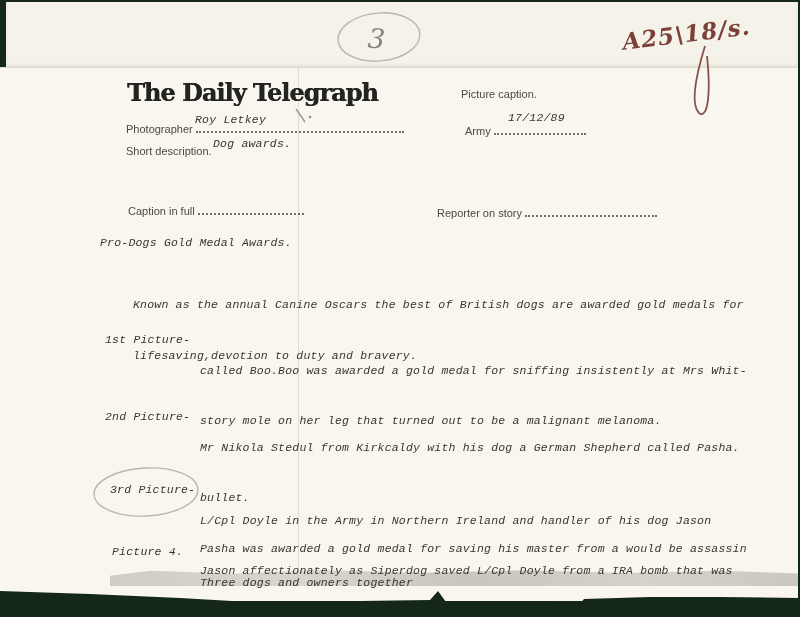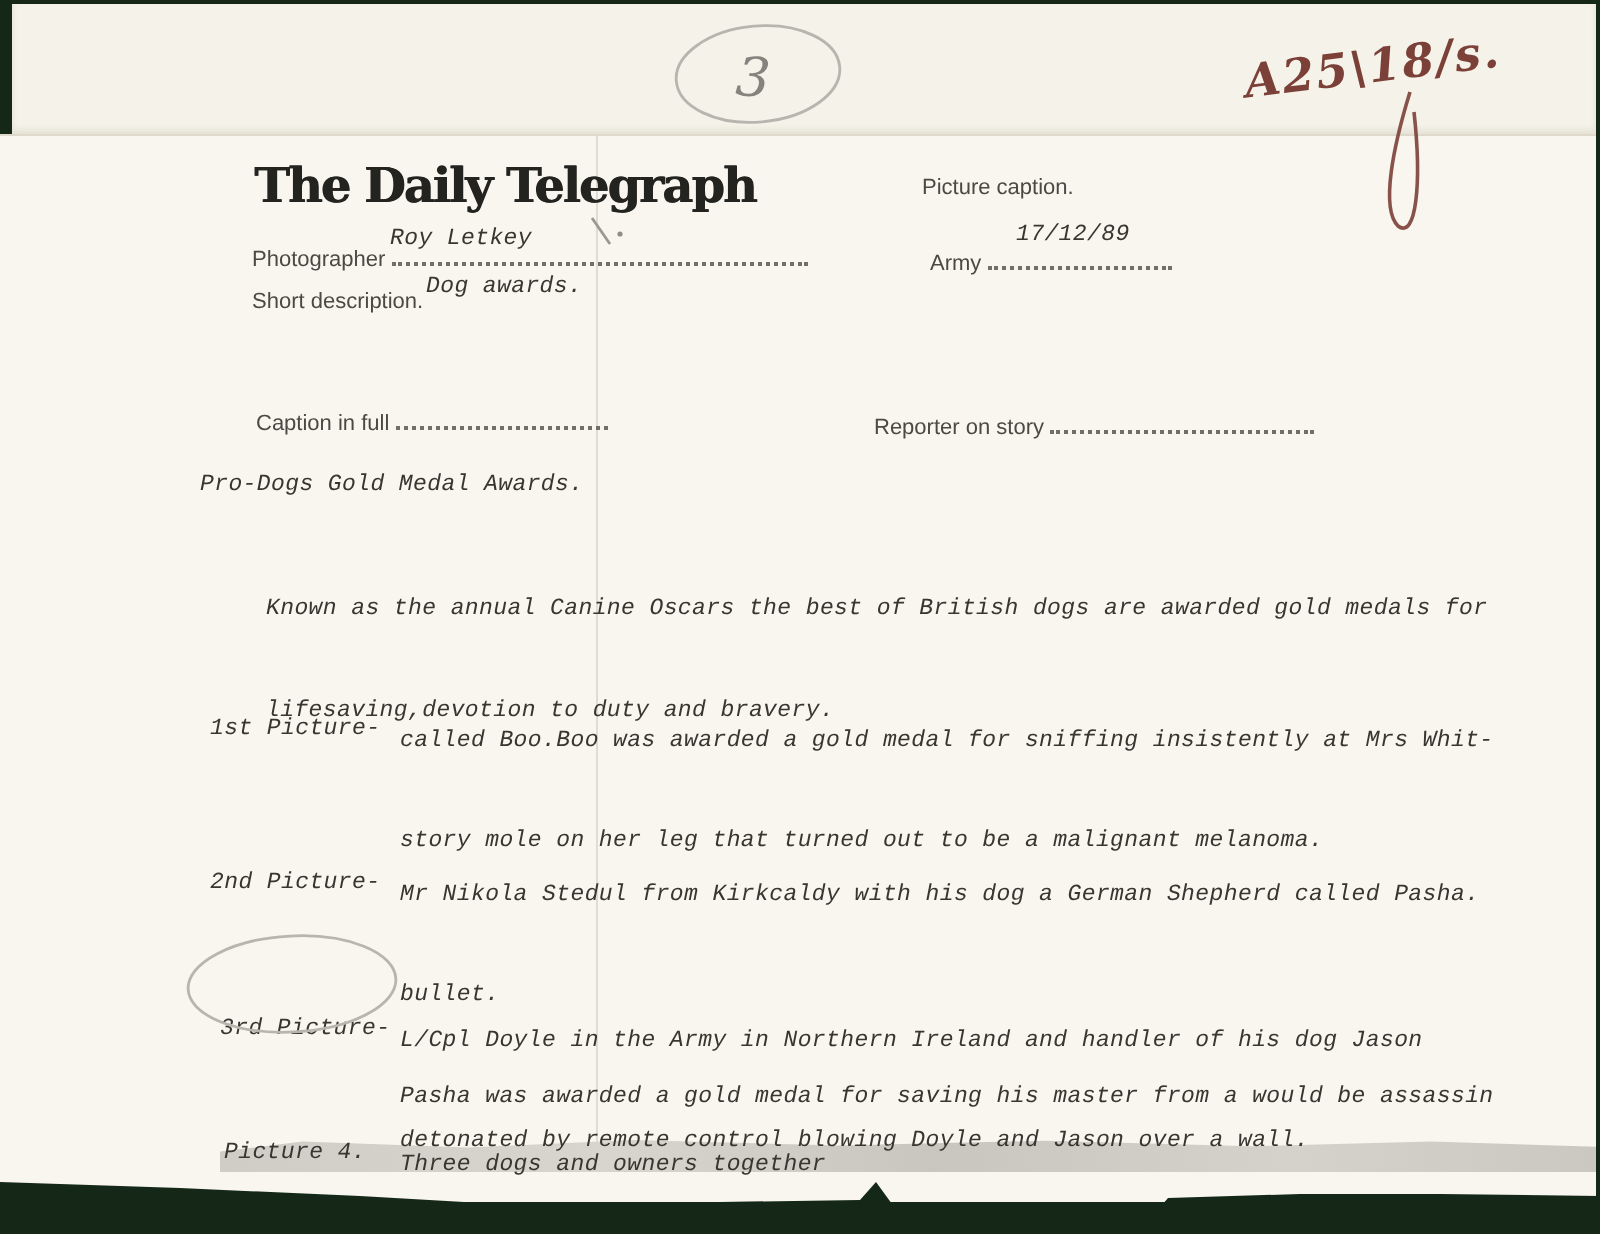--- a/index.html
+++ b/index.html
@@ -18,21 +18,21 @@
   
   .lbl{position:absolute;font-size:11px;color:#4a4942;white-space:nowrap;}
   .dots{display:inline-block;border-bottom:2px dotted #716f67;height:10px;vertical-align:baseline;margin-left:3px;}
   .mono{position:absolute;font-family:"Liberation Mono","DejaVu Sans Mono",monospace;
         font-size:11.5px;color:#37362f;letter-spacing:.2px;white-space:pre;font-style:italic;}
   .masthead{position:absolute;left:127px;top:78px;font-family:"DejaVu Serif","Liberation Serif",serif;
             font-weight:700;font-size:24px;letter-spacing:-1px;color:#23231f;
             text-shadow:.4px 0 0 #23231f;}
   .introblock{position:absolute;left:91px;top:267px;margin-left:42px;}
   .introblock div{line-height:24.5px;}
-  .blk-label{position:absolute;margin-top:25px;}
+  .blk-label{position:absolute;}
   .blk-lines{position:absolute;}
   .blk-lines div{line-height:24.3px;}
   .redcode{position:absolute;left:622px;top:20px;transform:rotate(-7deg);
            font-family:"DejaVu Serif","Liberation Serif",serif;font-style:italic;font-weight:700;
            font-size:23px;letter-spacing:1px;color:#7b4037;}
   .pencil-layer{position:absolute;left:0;top:0;width:800px;height:617px;pointer-events:none;}
   .pencil{fill:none;stroke:#b7b5ae;stroke-width:1.4;}
   .pencilstroke{stroke:#9a988f;stroke-width:1.4;fill:none;}
   .redstroke{stroke:#7b4037;stroke-width:1.8;fill:none;opacity:.9;}
   .hand3{font-family:"DejaVu Serif","Liberation Serif",serif;font-style:italic;
@@ -91,20 +91,21 @@
   <div class="mono blk-label" style="left:105px;top:410px">2nd Picture-</div>
   <div class="mono blk-lines" style="left:200px;top:410px">
     <div>Mr Nikola Stedul from Kirkcaldy with his dog a German Shepherd called Pasha.</div>
     <div>bullet.</div>
     <div>Pasha was awarded a gold medal for saving his master from a would be assassin</div>
   </div>
 
   <div class="mono blk-label" style="left:110px;top:483px">3rd Picture-</div>
   <div class="mono blk-lines" style="left:200px;top:483px">
     <div>L/Cpl Doyle in the Army in Northern Ireland and handler of his dog Jason</div>
+    <div>Jason affectionately as Siperdog saved L/Cpl Doyle from a IRA bomb that was</div>
     <div>detonated by remote control blowing Doyle and Jason over a wall.</div>
   </div>
 
   <div class="mono blk-label" style="left:112px;top:545px">Picture 4.</div>
   <div class="mono blk-lines" style="left:200px;top:545px">
     <div>Three dogs and owners together</div>
   </div>
 
   <div class="redcode">A25\18/s.</div>
 

